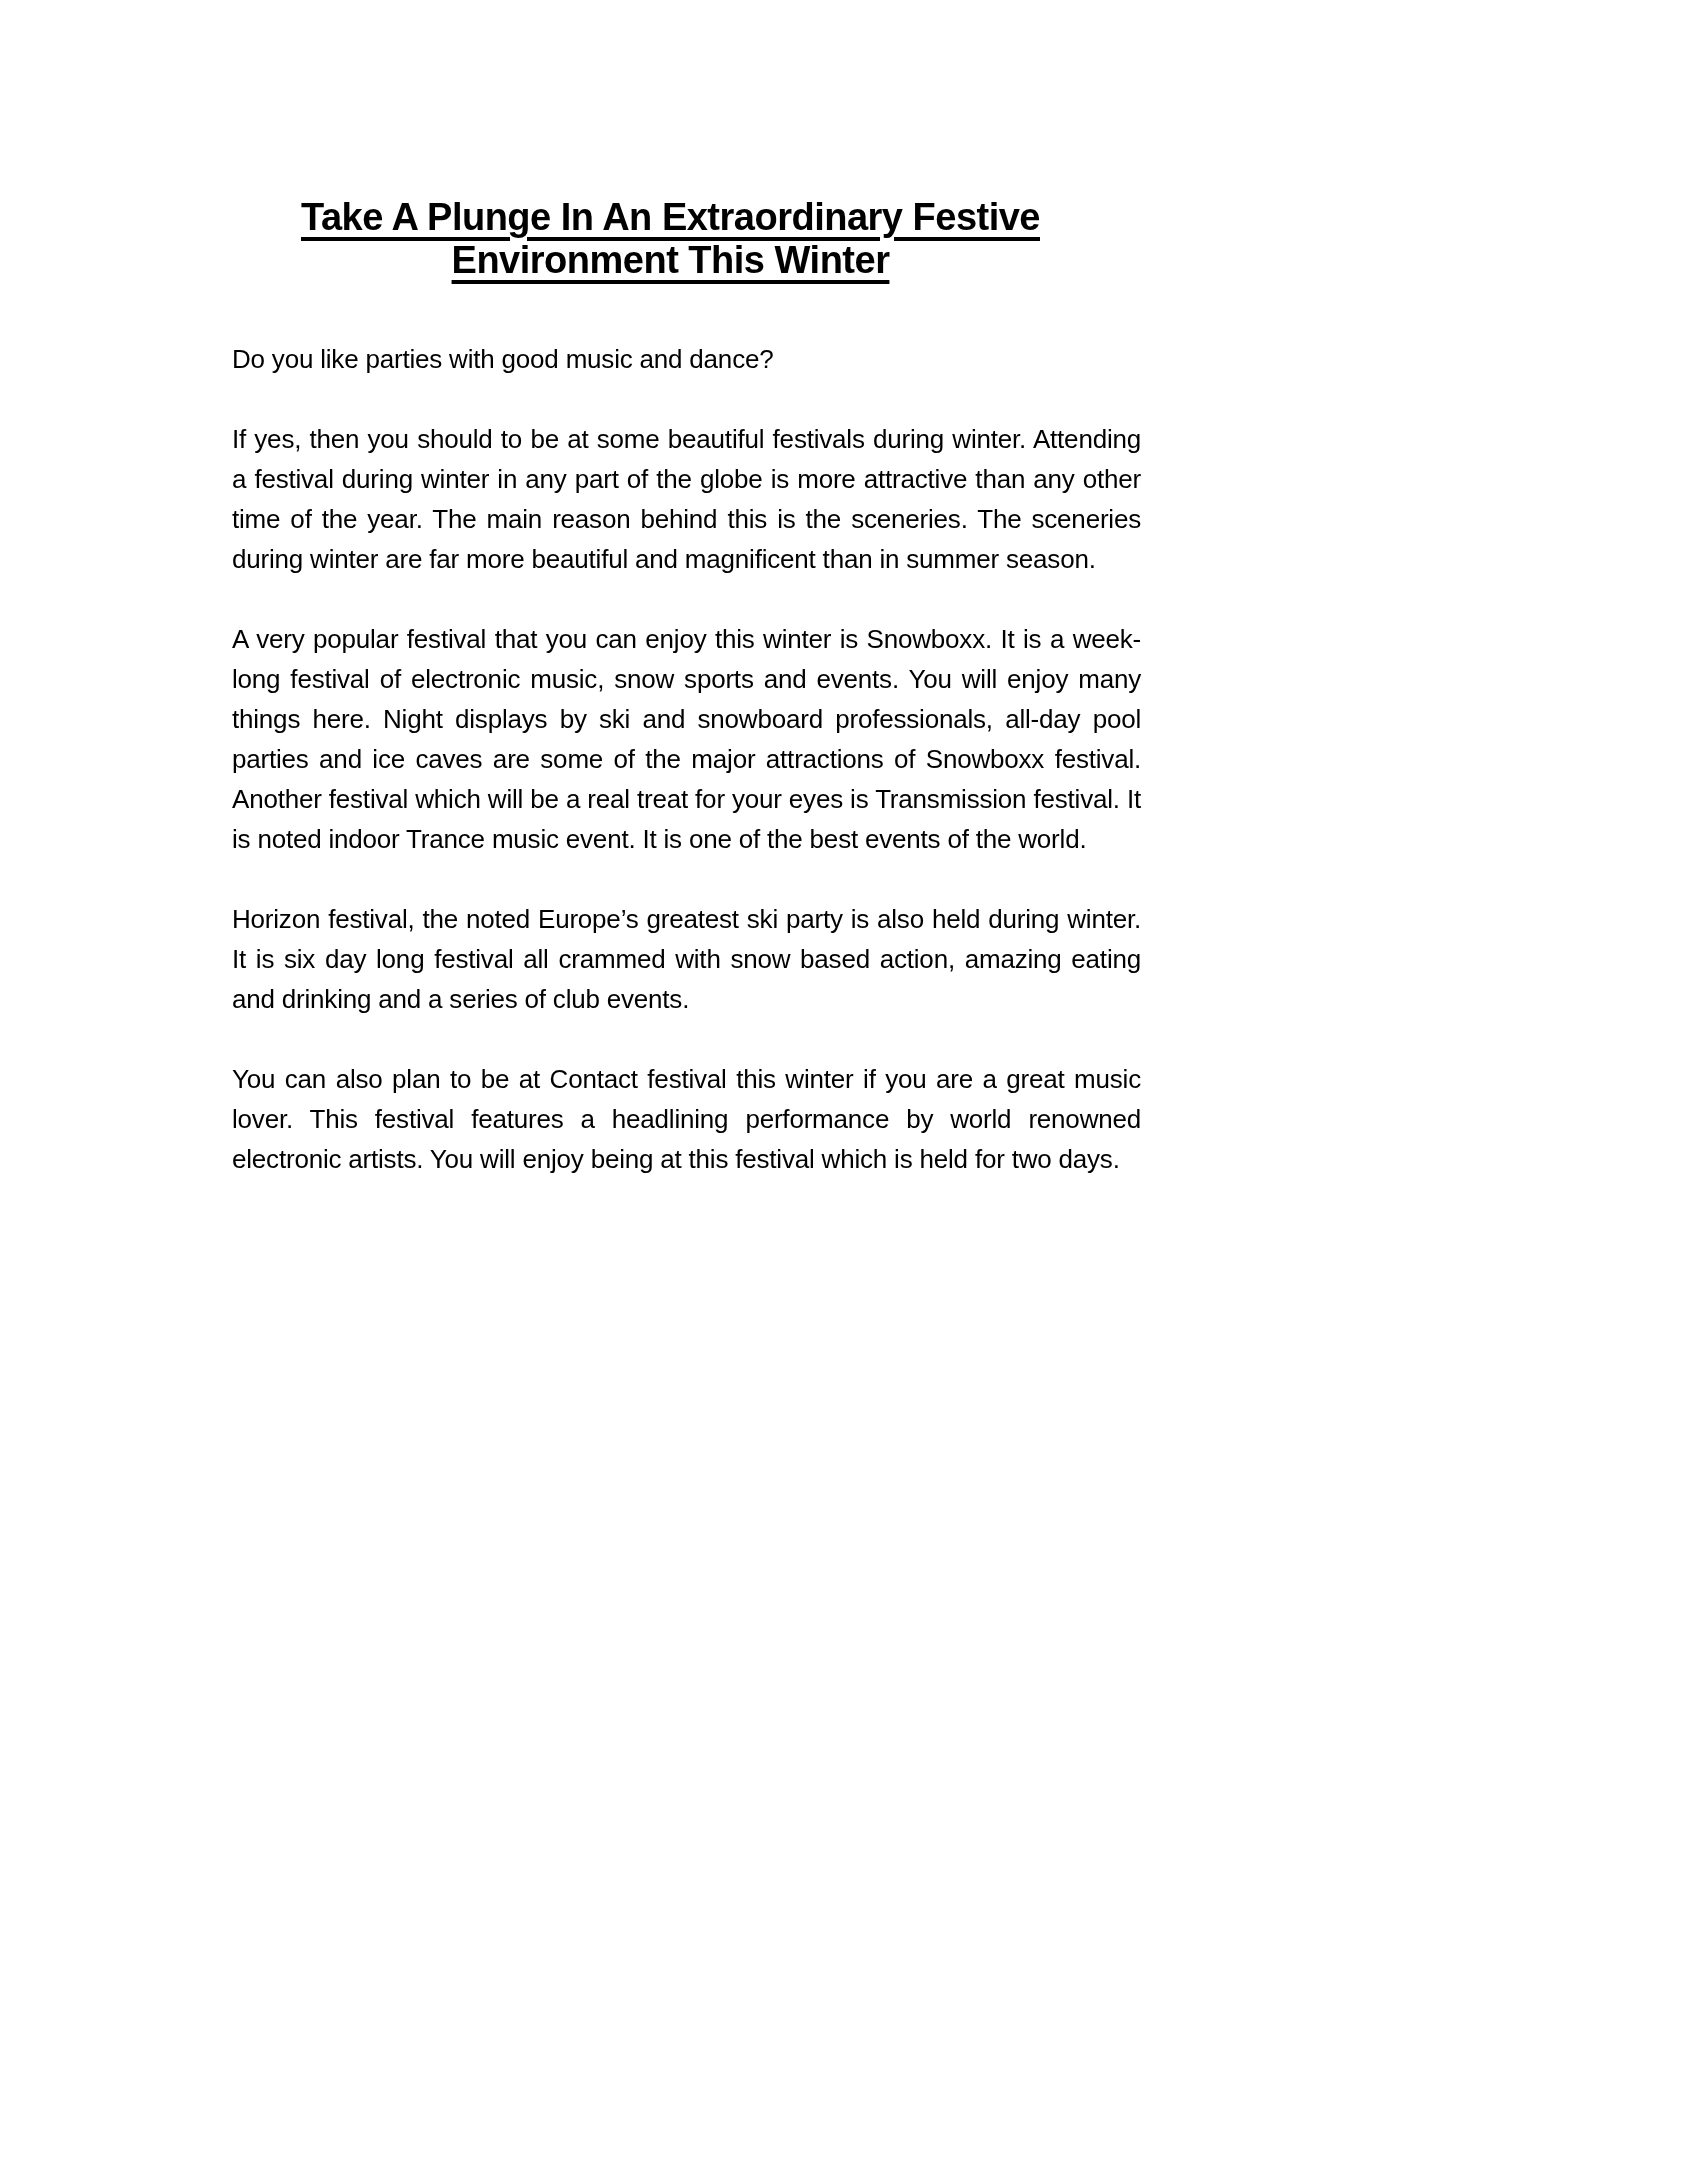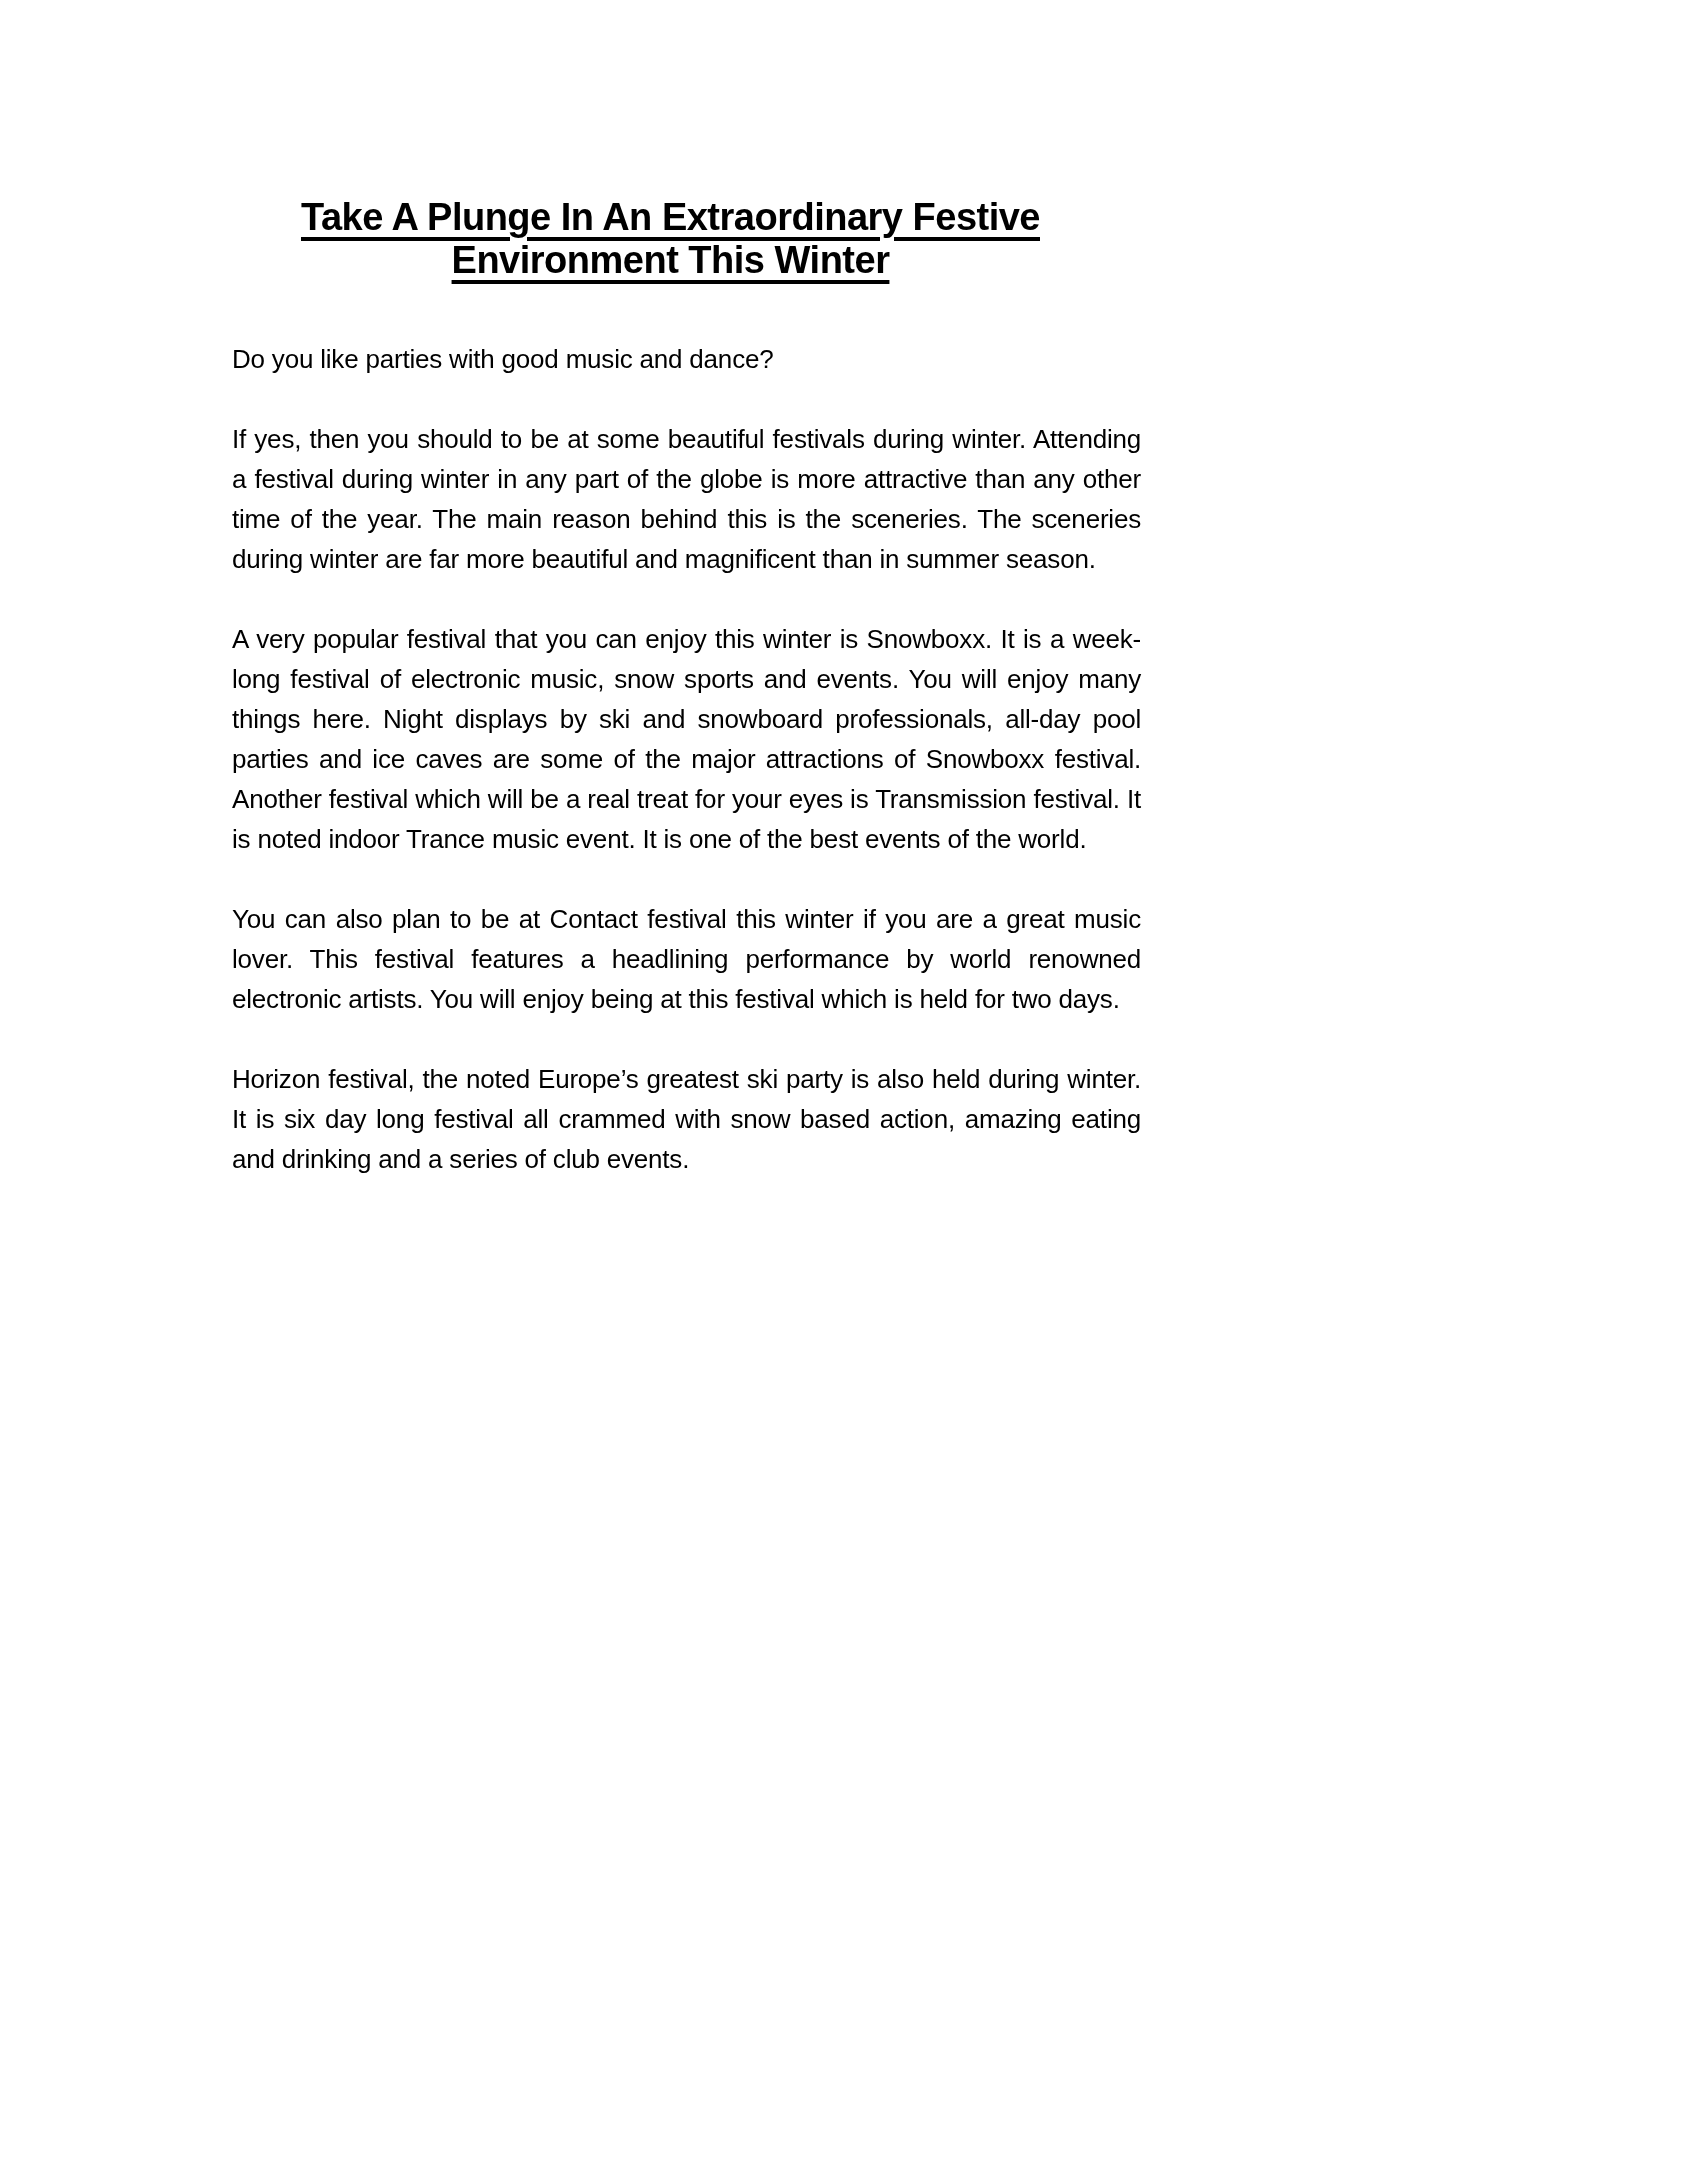--- a/index.html
+++ b/index.html
@@ -47,17 +47,17 @@
 </head>
 <body>
 
 <div class="page">
   <h1 class="doc-title">Take A Plunge In An Extraordinary Festive Environment This Winter</h1>
 
   <div class="doc-body">
     <p>Do you like parties with good music and dance?</p>
     <p>If yes, then you should to be at some beautiful festivals during winter. Attending a festival during winter in any part of the globe is more attractive than any other time of the year. The main reason behind this is the sceneries. The sceneries during winter are far more beautiful and magnificent than in summer season.</p>
     <p>A very popular festival that you can enjoy this winter is Snowboxx. It is a week-long festival of electronic music, snow sports and events. You will enjoy many things here. Night displays by ski and snowboard professionals, all-day pool parties and ice caves are some of the major attractions of Snowboxx festival. Another festival which will be a real treat for your eyes is Transmission festival. It is noted indoor Trance music event. It is one of the best events of the world.</p>
+    <p>Horizon festival, the noted Europe’s greatest ski party is also held during winter. It is six day long festival all crammed with snow based action, amazing eating and drinking and a series of club events.</p>
     <p>You can also plan to be at Contact festival this winter if you are a great music lover. This festival features a headlining performance by world renowned electronic artists. You will enjoy being at this festival which is held for two days.</p>
-    <p>Horizon festival, the noted Europe’s greatest ski party is also held during winter. It is six day long festival all crammed with snow based action, amazing eating and drinking and a series of club events.</p>
   </div>
 </div>
 
 
 </body></html>

